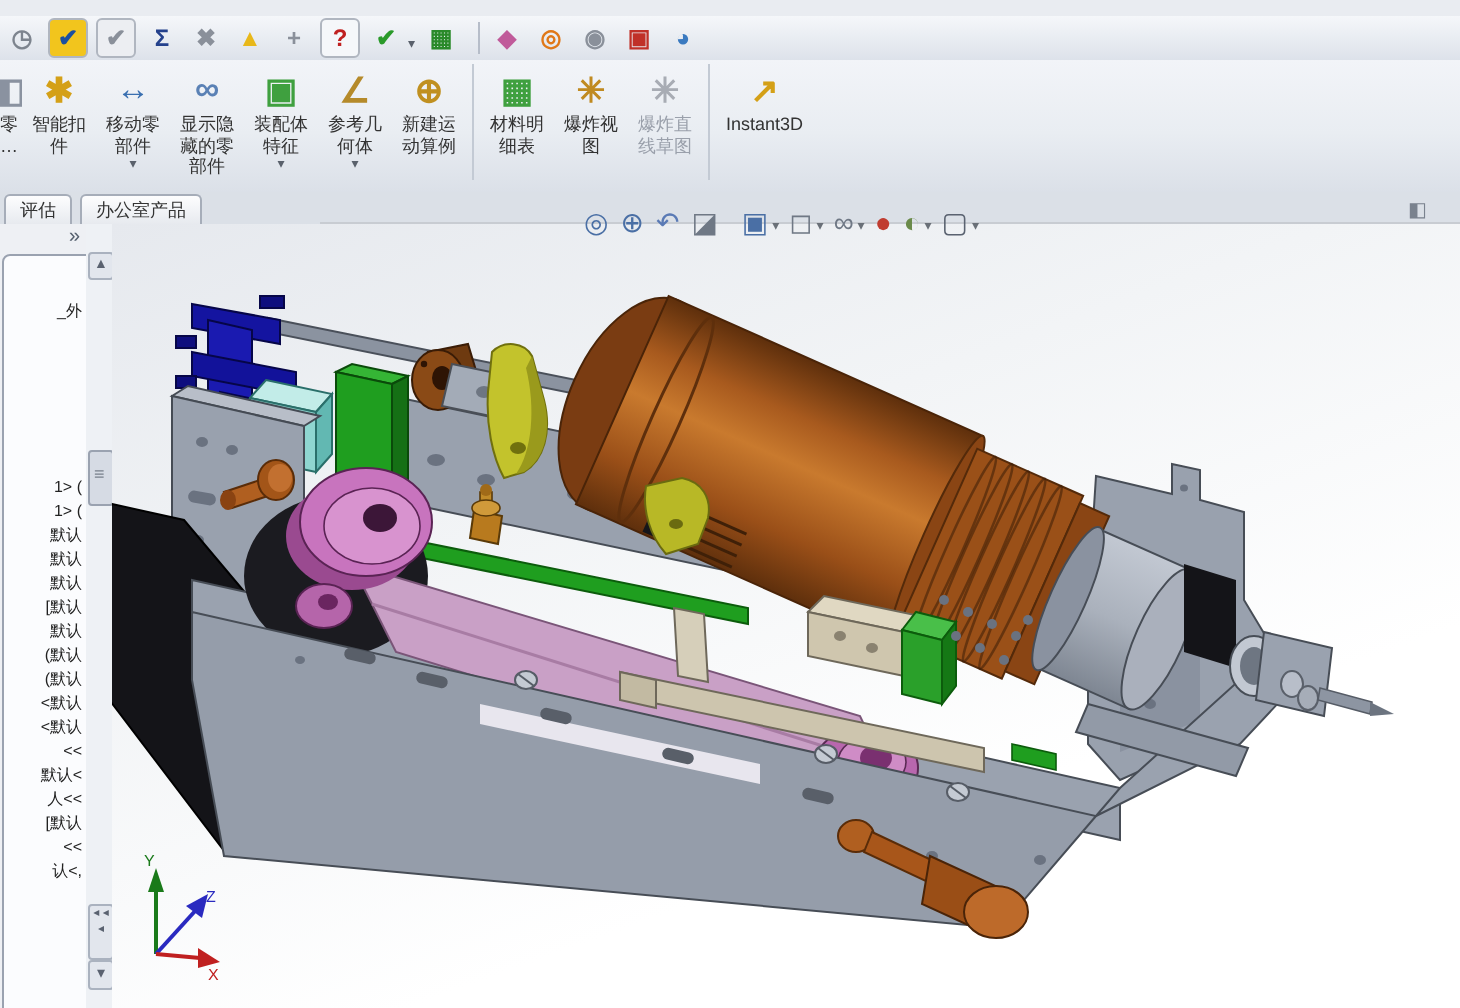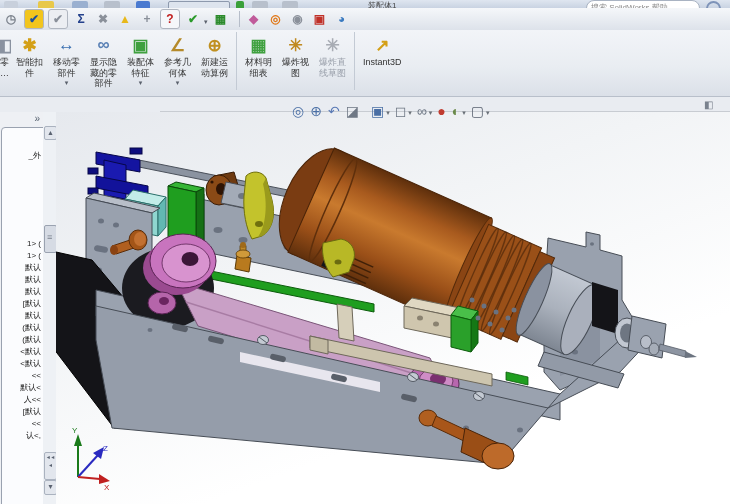--- a/index.html
+++ b/index.html
@@ -68,34 +68,20 @@
   .hicon{font-size:14px;margin:0 3px;line-height:22px;}
   .hdd{font-size:7px;color:#6a7078;margin:4px 2px 0 -1px;}
   .panetoggle{position:absolute;left:704px;top:99px;font-size:10px;color:#7a828e;z-index:5;}
   svg text{font-family:"Liberation Sans",sans-serif;}
 </style>
 </head>
 <body>
 
 <div id="app">
 
-  <div class="row1">
-    <span class="titlefrag" style="left:368px">装配体1</span>
-    <span class="searchbox" style="left:586px;width:104px">搜索 SolidWorks 帮助</span>
-    <span class="magnifier" style="left:706px;top:1px"></span>
-  <span class="sliver" style="left: 4px; width: 14px; background: rgb(200, 208, 220);"></span>
-      <span class="sliver" style="left: 38px; width: 16px; background: rgb(232, 200, 74);"></span>
-      <span class="sliver" style="left: 72px; width: 16px; background: rgb(154, 176, 208);"></span>
-      <span class="sliver" style="left: 104px; width: 16px; background: rgb(184, 192, 204);"></span>
-      <span class="sliver" style="left: 136px; width: 14px; background: rgb(74, 122, 208);"></span>
-      <span class="sliver bordered" style="left: 168px; width: 60px;"></span>
-      <span class="sliver" style="left: 236px; width: 8px; background: rgb(58, 160, 58);"></span>
-      <span class="sliver" style="left: 252px; width: 16px; background: rgb(184, 192, 204);"></span>
-      <span class="sliver" style="left: 282px; width: 16px; background: rgb(184, 192, 204);"></span>
-    </div>
 
   <div class="row2" id="row2">
       <span class="ticon" style="color: rgb(125, 132, 142);">◷</span>
       <span class="ticon" style="color: rgb(26, 79, 160); background: rgb(242, 197, 29); border: 1px solid rgb(176, 182, 192);">✔</span>
       <span class="ticon" style="color: rgb(138, 144, 154); background: rgb(236, 238, 242); border: 1px solid rgb(176, 182, 192);">✔</span>
       <span class="ticon" style="color: rgb(36, 65, 140);">Σ</span>
       <span class="ticon" style="color: rgb(138, 144, 154);">✖</span>
       <span class="ticon" style="color: rgb(232, 184, 26);">▲</span>
       <span class="ticon" style="color: rgb(138, 144, 154);">+</span>
       <span class="ticon" style="color: rgb(192, 32, 32); background: rgb(245, 247, 250); border: 1px solid rgb(176, 182, 192);">?</span>
@@ -166,20 +152,24 @@
         <div class="rlb">爆炸直</div>
         <div class="rlb">线草图</div>
       </div>
       <span class="rsep"></span>
       <div class="rbtn">
         <div class="ric" style="color: rgb(212, 160, 23);">↗</div>
         <div class="rlb">Instant3D</div>
       </div>
     </div>
 
+  <div class="tabrow" id="tabrow">
+      <span class="tab" style="left: 2px;">评估</span>
+      <span class="tab" style="left: 40px;">办公室产品</span>
+    </div>
 
   <div class="headsup" id="headsup">
       <span class="hicon" style="color: rgb(74, 111, 165);">◎</span>
       <span class="hicon" style="color: rgb(74, 111, 165);">⊕</span>
       <span class="hicon" style="color: rgb(90, 122, 181);">↶</span>
       <span class="hicon" style="color: rgb(111, 120, 133);">◪</span>
       <span style="width: 6px;"></span>
       <span class="hicon" style="color: rgb(74, 111, 165);">▣</span>
       <span class="hdd">▾</span>
       <span class="hicon" style="color: rgb(111, 120, 133);">◻</span>

